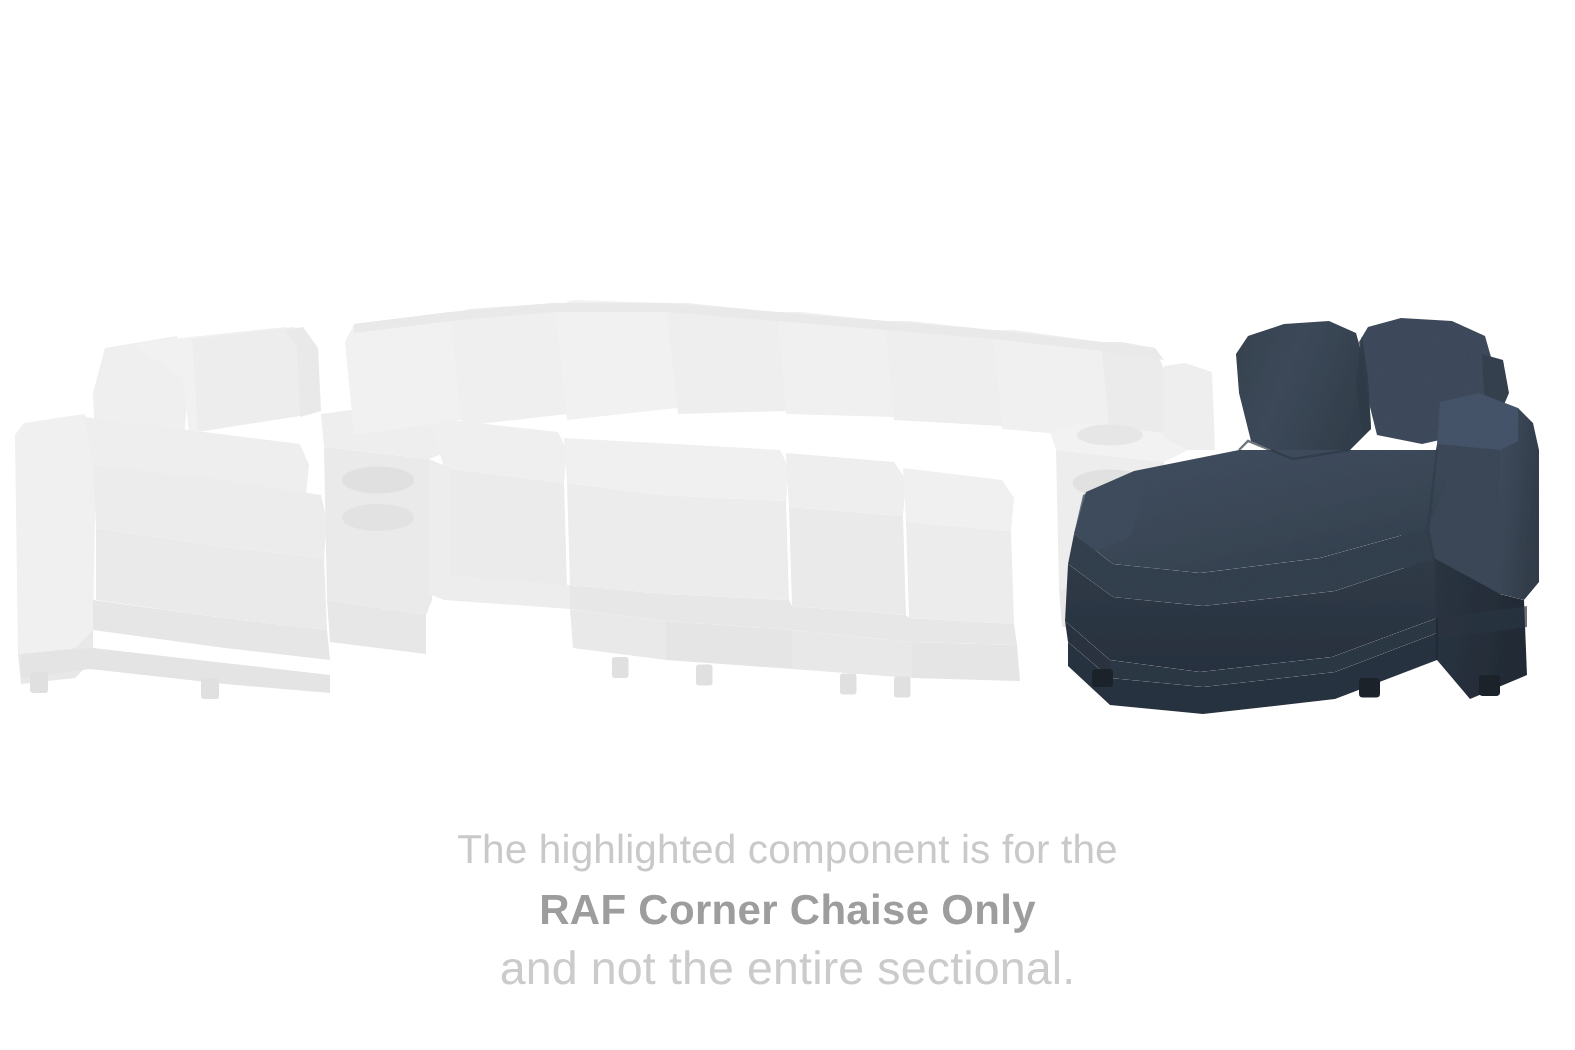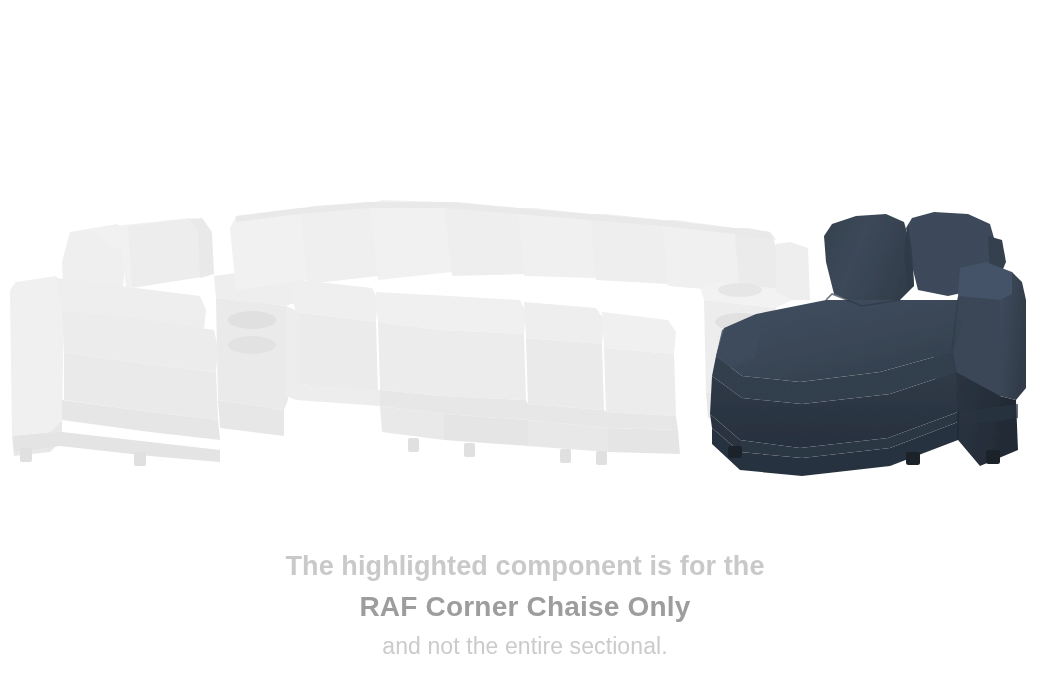--- a/index.html
+++ b/index.html
@@ -24,36 +24,36 @@
   }
   .caption-block {
     position: absolute;
     left: 0;
     top: 548px;
     width: 1050px;
     text-align: center;
   }
   .caption-line-1 {
     font-size: 27px;
-    font-weight: 700;
+    font-weight: 400;
     color: #c9c9c9;
     letter-spacing: 0.1px;
     line-height: 36px;
     white-space: nowrap;
   }
   .caption-line-2 {
     font-size: 28px;
     font-weight: 700;
     color: #9d9d9d;
     letter-spacing: 0.2px;
     line-height: 46px;
     white-space: nowrap;
   }
   .caption-line-3 {
-    font-size: 23px;
+    font-size: 31px;
     font-weight: 400;
     color: #cbcbcb;
     letter-spacing: 0.1px;
     line-height: 32px;
     white-space: nowrap;
   }
 </style>
 </head>
 <body>
 

